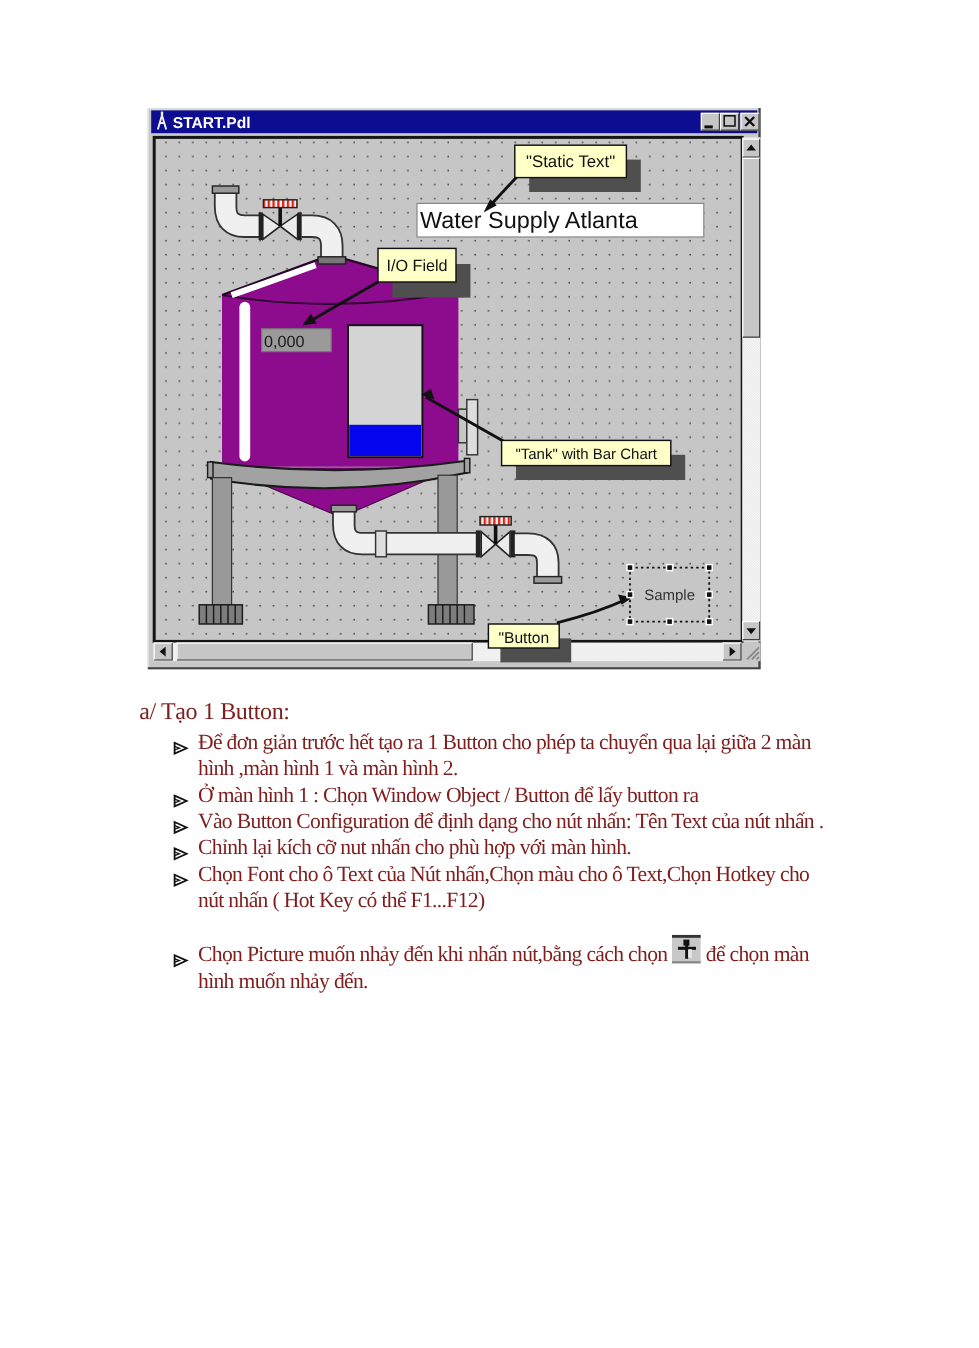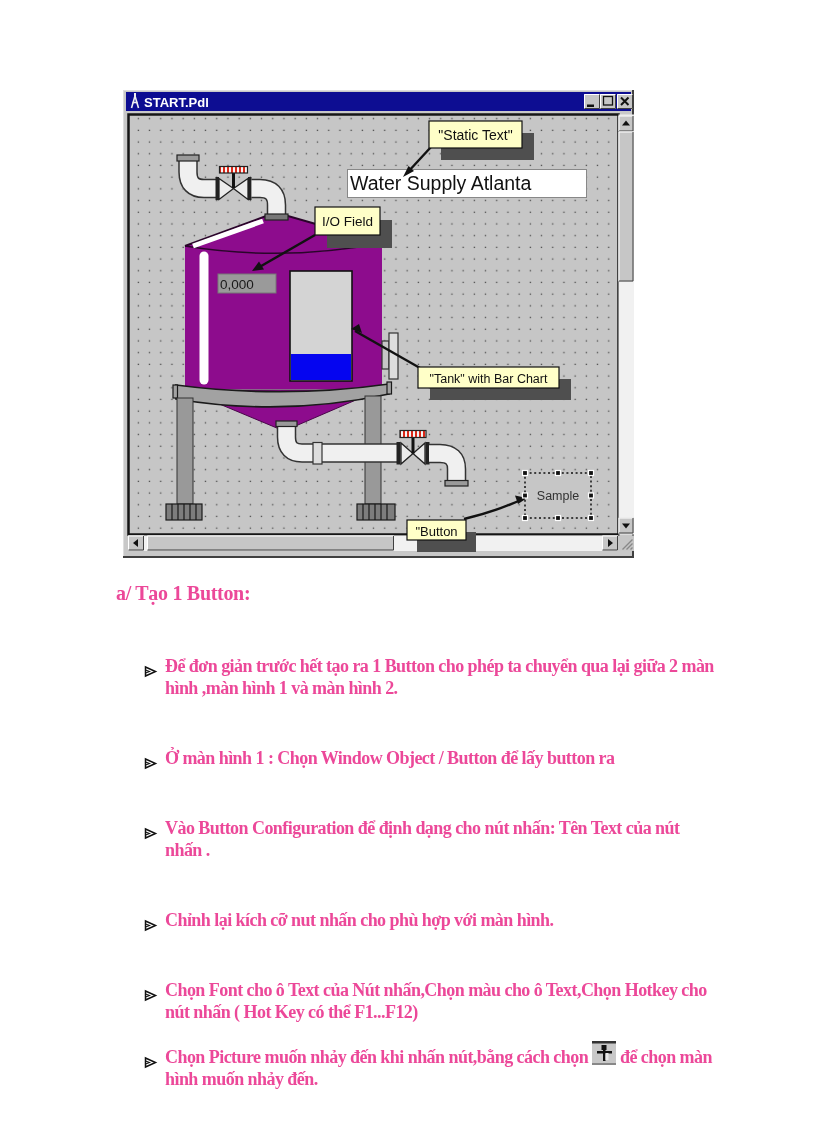--- a/index.html
+++ b/index.html
@@ -1,21 +1,21 @@
 <!DOCTYPE html>
 <html><head>
 <meta charset="utf-8">
 <style>
 html,body{margin:0;padding:0;background:#fff;}
 body{width:816px;height:1123px;position:relative;font-family:"Liberation Serif",serif;}
 #win{position:absolute;left:123px;top:90px;}
-.doc{position:absolute;color:#ec4899;font-weight:bold;}
+.doc{position:absolute;color:#7f1d1d;}
 #heading{left:116px;top:582px;font-size:20px;line-height:22px;letter-spacing:-0.3px;}
 #bullets{left:144px;top:607px;width:575px;font-size:18px;line-height:22px;letter-spacing:-0.55px;}
-.li{position:relative;padding-left:21px;margin-top:48px;}
+.li{position:relative;padding-left:21px;}
 .li .mk{position:absolute;left:0px;top:6px;}
 .li6{margin-top:23px;}
 .icobtn{display:inline-block;width:24px;height:14px;position:relative;vertical-align:baseline;}
 .icobtn svg{position:absolute;left:0;top:-8px;}
 </style>
 </head>
 <body>
 <div id="win">
 <svg width="511" height="468" viewBox="0 0 511 468" font-family="Liberation Sans, sans-serif">
 <defs>

